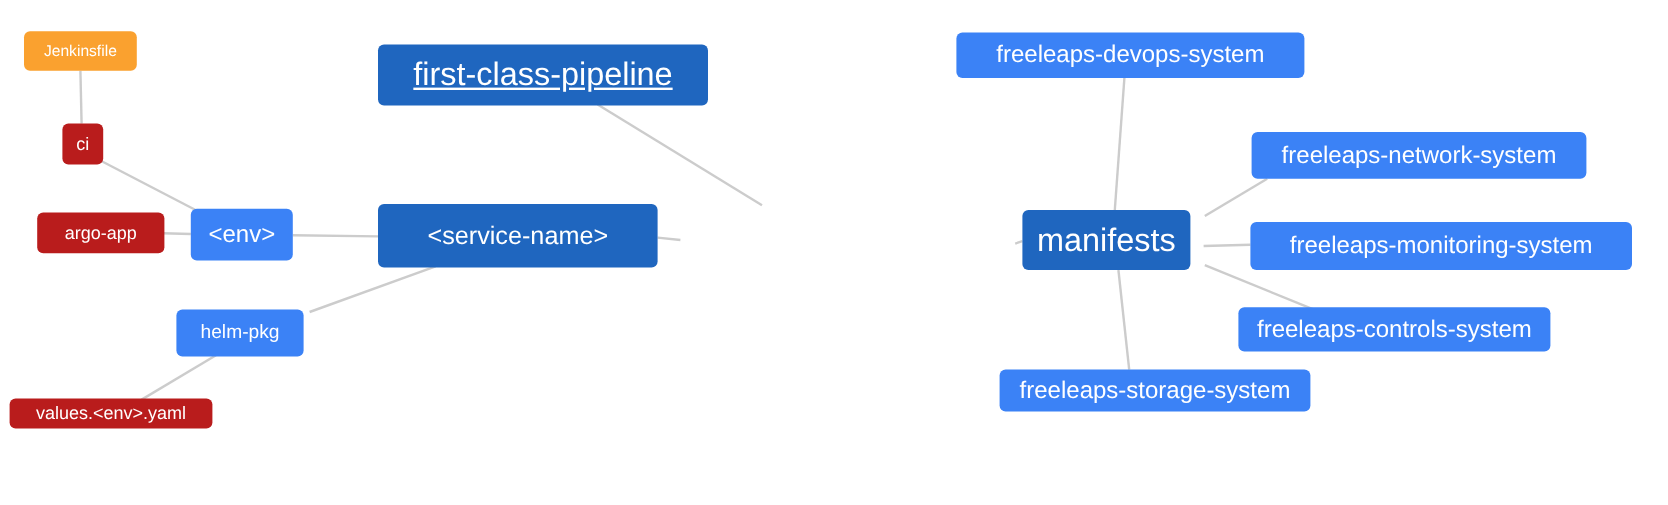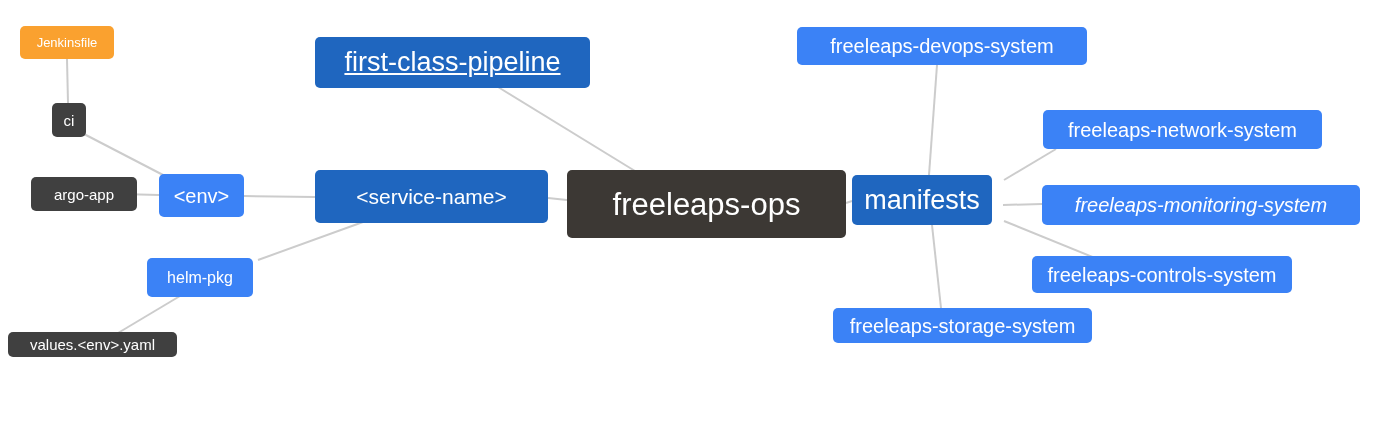--- a/index.html
+++ b/index.html
@@ -16,38 +16,38 @@
     position:absolute;
     display:flex;align-items:center;justify-content:center;
     color:#ffffff;
     border-radius:5px;
     box-sizing:border-box;
     white-space:nowrap;
     cursor:default;
     line-height:1;
   }
   .orange{background:#FAA12F;}
-  .red{background:#404040;}
+  .red{background:#b91c1c;}
   .green{background:#3b82f6;}
   .blue{background:#1F66BF;}
   .dark{background:#3C3834;}
 
   .n-jenkinsfile{left:20px;top:26px;width:94px;height:33px;font-size:13px;}
   .n-ci{left:52px;top:103px;width:34px;height:34px;font-size:15px;}
   .n-argo-app{left:31px;top:177px;width:106px;height:34px;font-size:15px;}
   .n-env{left:159px;top:174px;width:85px;height:43px;font-size:20px;}
   .n-helm-pkg{left:147px;top:258px;width:106px;height:39px;font-size:16px;}
   .n-values{left:8px;top:332px;width:169px;height:25px;font-size:15px;}
   .n-first-class-pipeline{left:315px;top:37px;width:275px;height:51px;font-size:27px;text-decoration:underline;}
   .n-service-name{left:315px;top:170px;width:233px;height:53px;font-size:21px;}
   .n-freeleaps-ops{left:567px;top:170px;width:279px;height:68px;font-size:31px;}
   .n-manifests{left:852px;top:175px;width:140px;height:50px;font-size:27px;}
   .n-devops{left:797px;top:27px;width:290px;height:38px;font-size:20px;}
   .n-network{left:1043px;top:110px;width:279px;height:39px;font-size:20px;}
-  .n-monitoring{left:1042px;top:185px;width:318px;height:40px;font-size:20px;font-style:italic;}
+  .n-monitoring{left:1042px;top:185px;width:318px;height:40px;font-size:20px;}
   .n-controls{left:1032px;top:256px;width:260px;height:37px;font-size:20px;}
   .n-storage{left:833px;top:308px;width:259px;height:35px;font-size:20px;}
 </style>
 </head>
 <body>
 
 <div class="stage">
 
   <svg class="edges" viewBox="0 0 1390 421">
     <line x1="67" y1="59" x2="68" y2="103"></line>
@@ -75,21 +75,20 @@
   <div class="node green n-env">&lt;env&gt;</div>
 
   <div class="node green n-helm-pkg">helm-pkg</div>
 
   <div class="node red n-values">values.&lt;env&gt;.yaml</div>
 
   <div class="node blue n-first-class-pipeline">first-class-pipeline</div>
 
   <div class="node blue n-service-name">&lt;service-name&gt;</div>
 
-  <div class="node dark n-freeleaps-ops">freeleaps-ops</div>
 
   <div class="node blue n-manifests">manifests</div>
 
   <div class="node green n-devops">freeleaps-devops-system</div>
 
   <div class="node green n-network">freeleaps-network-system</div>
 
   <div class="node green n-monitoring">freeleaps-monitoring-system</div>
 
   <div class="node green n-controls">freeleaps-controls-system</div>

